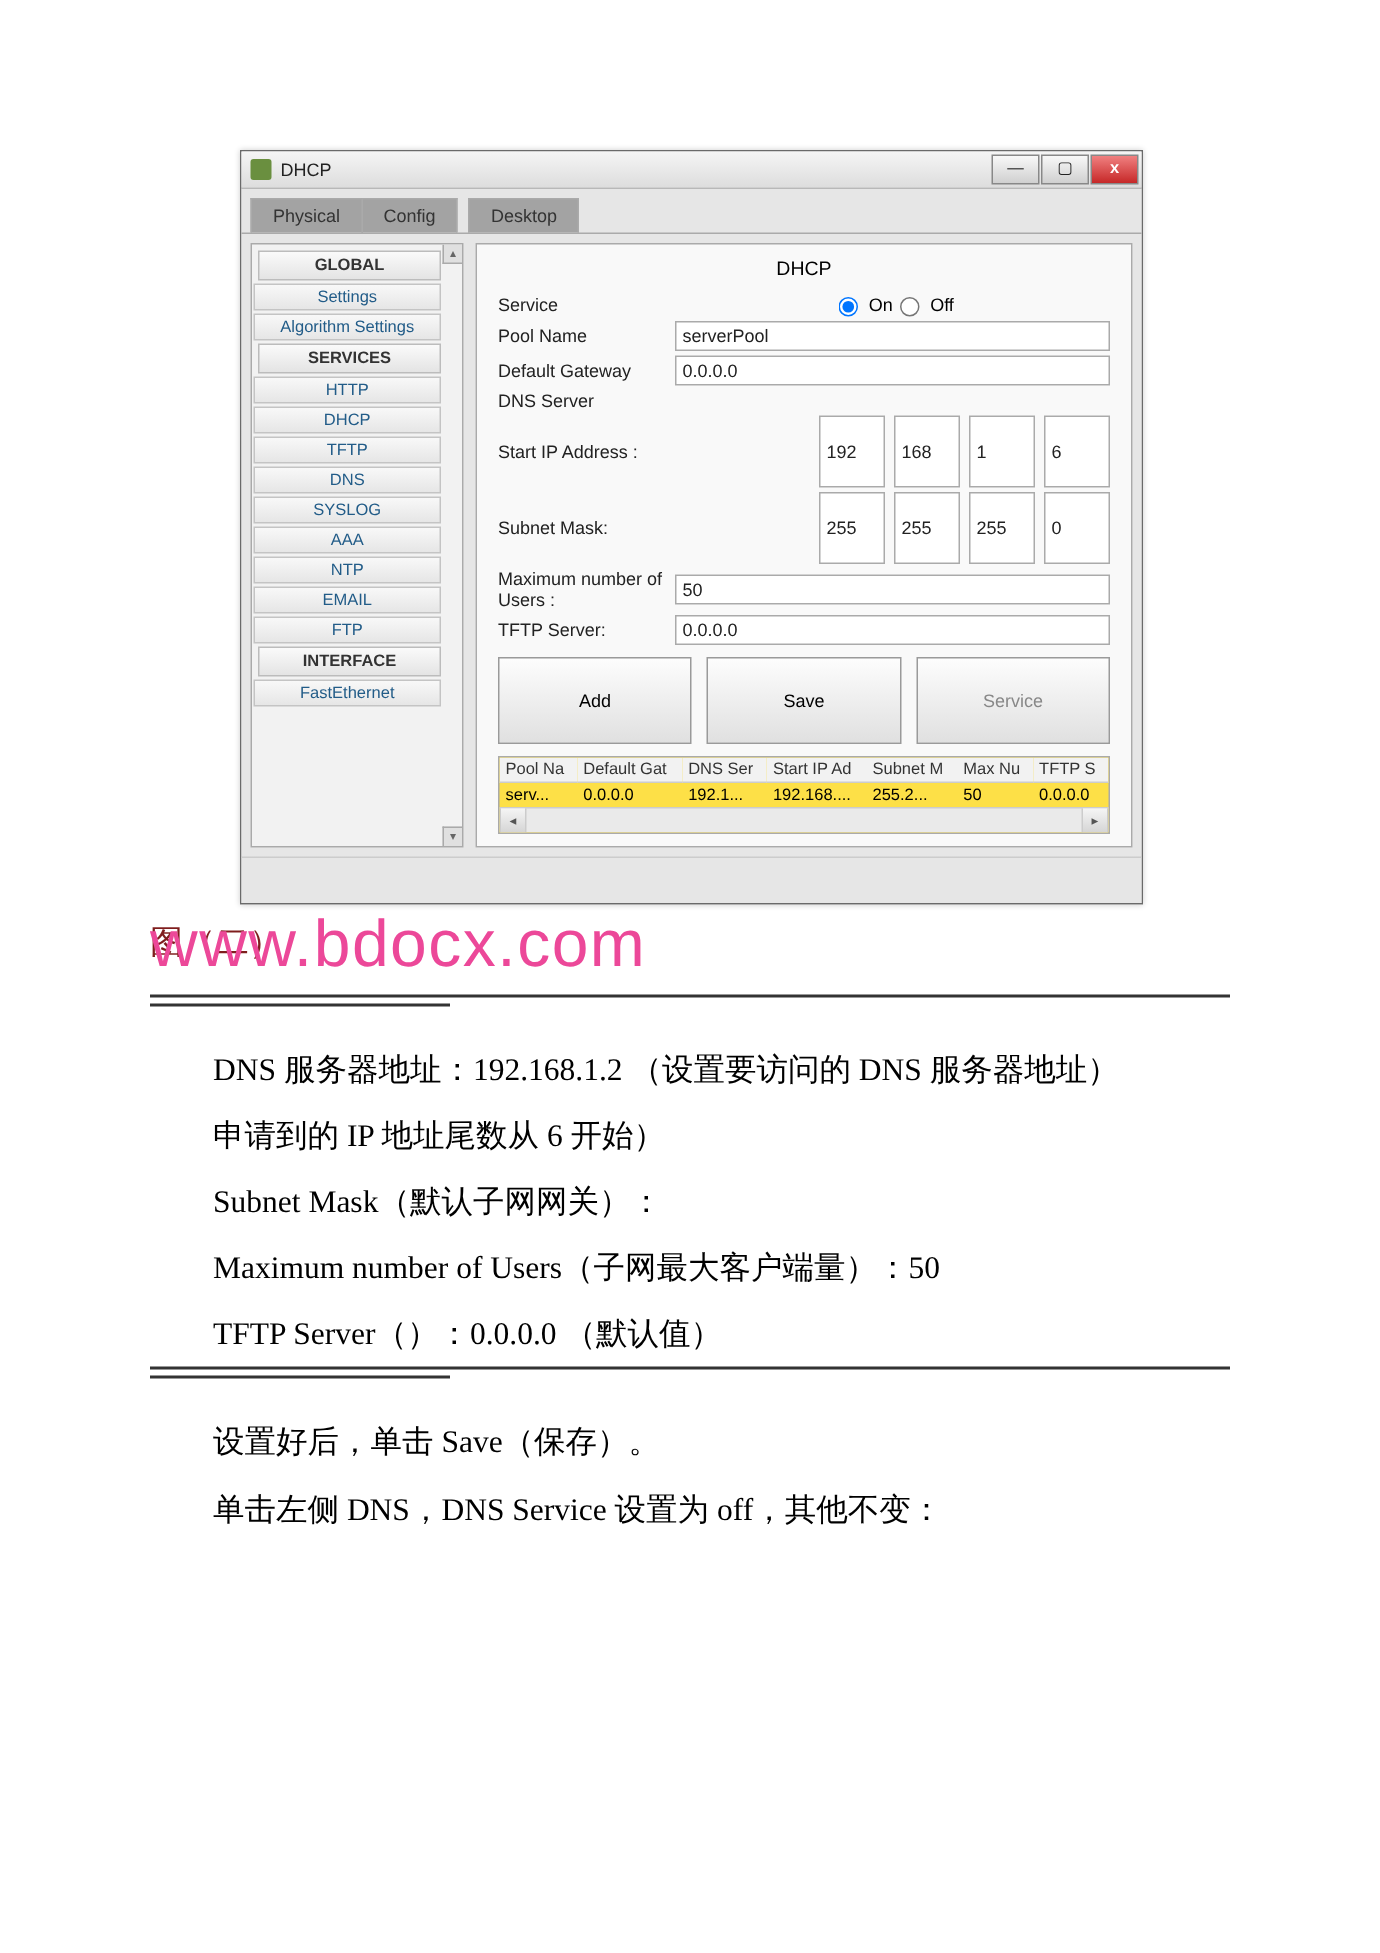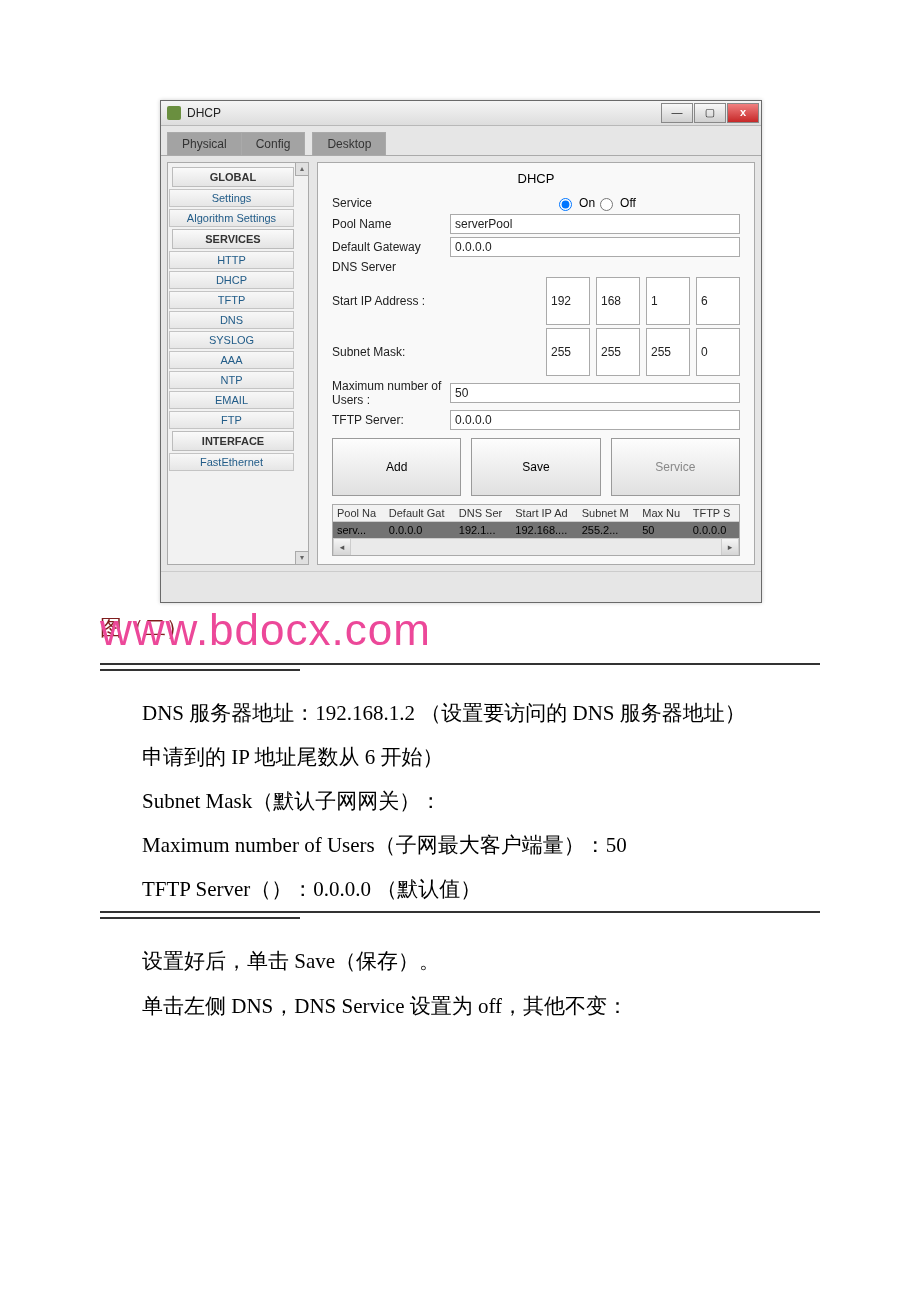--- a/index.html
+++ b/index.html
@@ -154,21 +154,21 @@
   .oct{
     width:34px;border:1px solid #aaa;padding:16px 4px;font-size:12px;background:#fff;color:#222;
   }
   .oct-wrap{display:flex;gap:6px;margin-left:auto}
   .btn-row{display:flex;gap:10px;margin:8px 0}
   .btn{
     flex:1;background:linear-gradient(#fdfdfd,#e0e0e0);border:1px solid #9a9a9a;
     padding:21px 0;text-align:center;font-size:12px;
   }
   .btn.disabled{color:#888}
-  .table-wrap{border:1px solid #aaa;font-size:11px;background:#737373;overflow:hidden}
+  .table-wrap{border:1px solid #aaa;font-size:11px;background:#fde047;overflow:hidden}
   .tbl{width:100%;border-collapse:collapse}
   .tbl th,.tbl td{padding:2px 4px;text-align:left;white-space:nowrap;font-weight:normal}
   .tbl th{background:#f2f2f2;border-bottom:1px solid #ccc;color:#333}
   .scroll-bar{height:16px;background:#eaeaea;border-top:1px solid #ccc;display:flex}
   .scroll-left,.scroll-right{width:16px;background:linear-gradient(#f5f5f5,#d5d5d5);text-align:center;font-size:9px;border-left:1px solid #ccc;border-right:1px solid #ccc;line-height:16px;color:#555}
   .scroll-track{flex:1}
   .caption-line{
     font-family:"SimSun","Songti SC",serif;
     font-size:22px;color:#7f1d1d;padding-left:0;
   }

